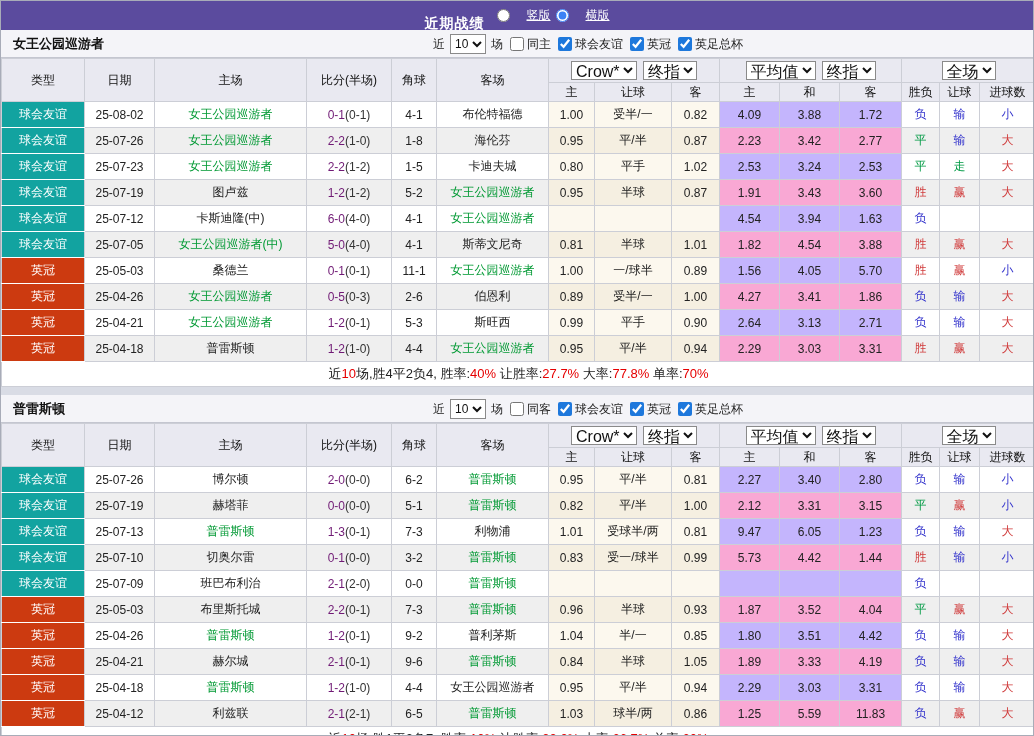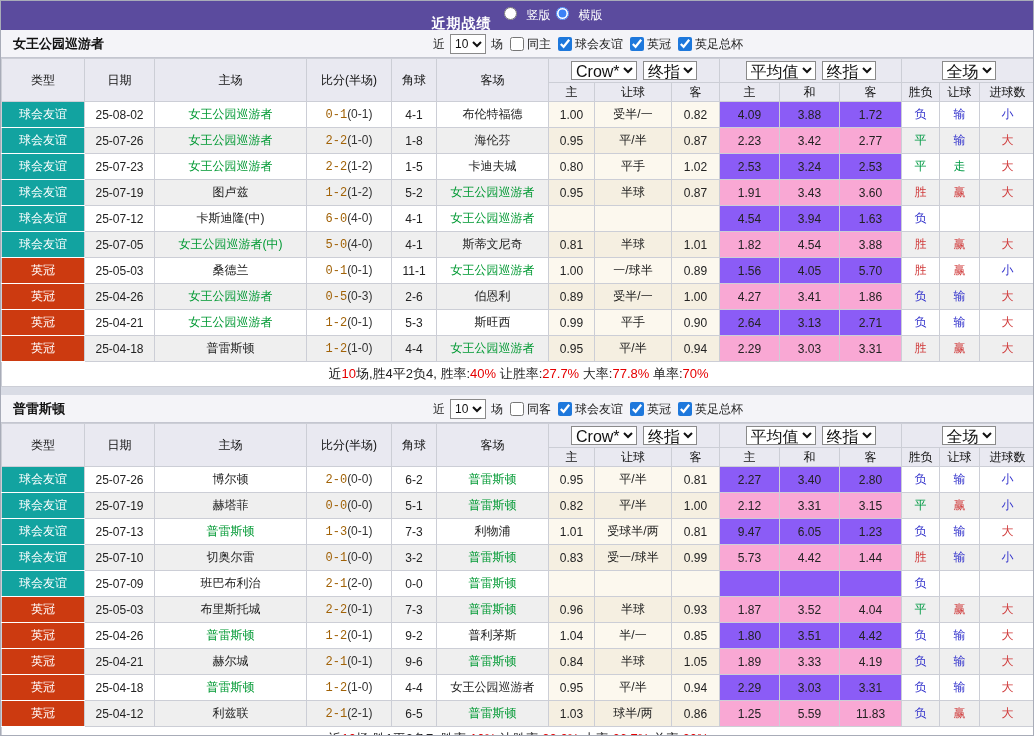--- a/index.html
+++ b/index.html
@@ -3,21 +3,21 @@
 <meta charset="utf-8">
 <style>
   * { box-sizing: border-box; }
   body { margin:0; background:#ffffff; font-family:"Liberation Sans", sans-serif; }
   .page { width:1034px; height:736px; border:1px solid #a8acb8; background:#fff; overflow:hidden; }
 
   
   .topbar { height:29px; background:#5b4b9e; display:flex; align-items:center; justify-content:center; gap:12px; color:#fff; }
   .topbar .title { font-weight:bold; font-size:14px; letter-spacing:1px;margin-top:17px; }
   .radio-group { display:flex; align-items:center; gap:5px; font-size:12px; }
-  .radio-item { display:flex; gap:10px; cursor:pointer; }
+  .radio-item { display:flex; align-items:center; gap:17px; cursor:pointer;text-decoration:underline; }
   input[type=radio] { width:13px; height:13px; margin:0; accent-color:#3b82f6; }
 
   
   .section-head { height:28px; background:#f4f4f8; border-bottom:1px solid #c4c6d0; position:relative; display:flex; align-items:center; }
   .team-name { font-weight:bold; font-size:13px; color:#111; margin-left:12px; }
   .filters { position:absolute; left:432px; top:0; height:28px; display:flex; align-items:center; gap:2px; font-size:12px; color:#222; white-space:nowrap; }
   .filters select { margin:0 3px; }
   select { font-size:12px; height:20px; border:1px solid #8a8a8a; background:#fff; color:#111; }
   input[type=checkbox] { width:14px; height:14px; margin:0 1px 0 5px; accent-color:#1e78dc; }
 
@@ -25,27 +25,27 @@
   table { border-collapse:collapse; table-layout:fixed; width:1034px; font-size:12px; }
   th, td { border:1px solid #ccced6; text-align:center; padding:0 1px; overflow:hidden; white-space:nowrap; }
   thead th { background:#e9e9f1; font-weight:normal; color:#111; height:19px; }
   thead .group-row th { height:24px; }
   thead .hdr-selects { display:flex; align-items:center; justify-content:center; gap:6px; }
   thead select { height:19px; font-size:16px; }
   tbody td { height:26px; color:#222; background:#fff; }
   tr.even td.plain { background:#efefef; }
   td.cream { background:#fcf8ee; }
   tr.even td.cream { background:#f5efe1; }
-  td.blue { background:#8b5cf6; }
+  td.blue { background:#c4b5fd; }
   tr.even td.blue { background:#f9a8d4; }
   td.type { color:#fff; border-bottom:1px solid #fff; }
   td.type.lg-t { background:#12a3a0; }
   td.type.lg-c { background:#cc3a10; }
   .green { color:#009933; }
-  .red { color:#a16207;font-family:Liberation Mono, monospace; }
+  .red { color:#701a75; }
   .half { color:#333; }
   .c-r { color:#d03c3c; }
   .c-b { color:#3333cc; }
   .c-g { color:#009a44; }
   .summary-row td { height:25px; background:#fff; font-size:13px; color:#222; }
   .seg-red { color:#e60000; }
   .gap { height:8px; background:#d9dce5; }
 </style>
 </head>
 <body>

